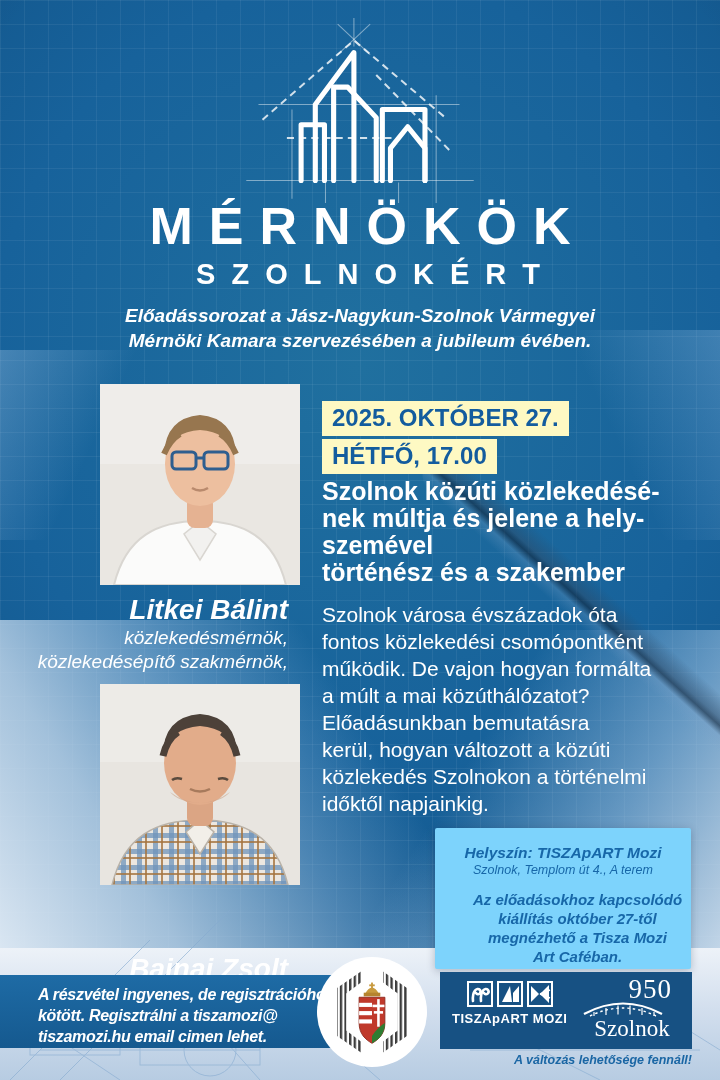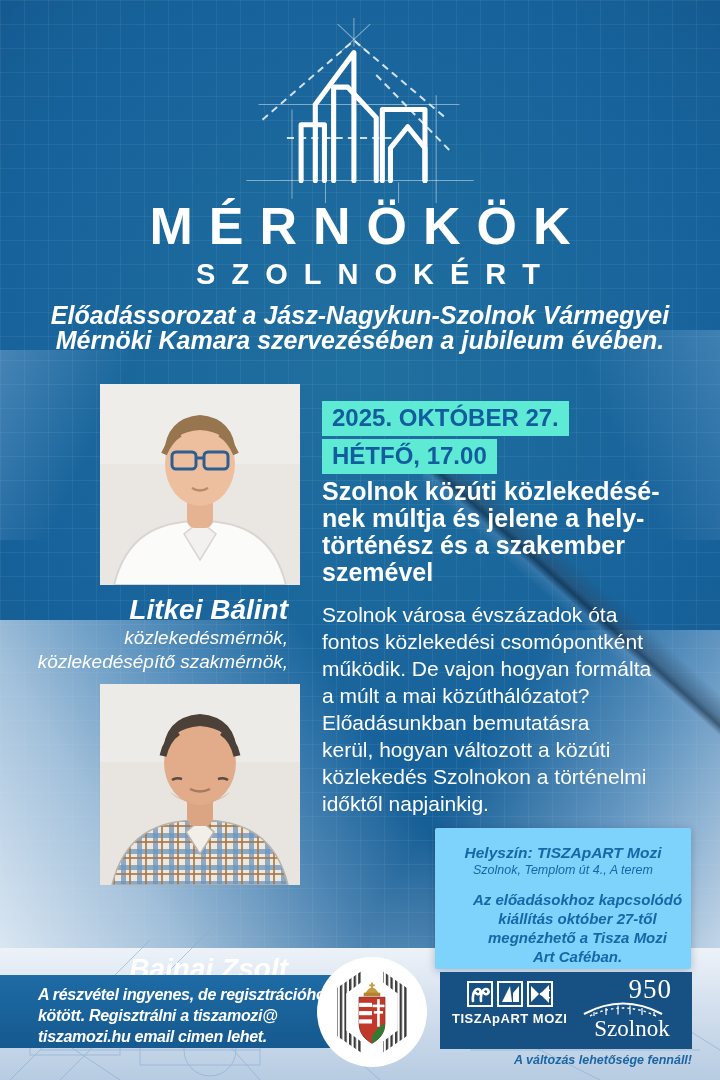--- a/index.html
+++ b/index.html
@@ -28,34 +28,34 @@
       background:linear-gradient(180deg, rgba(60,95,130,0) 0%, rgba(44,74,104,.5) 42%, rgba(18,38,60,.6) 55%, rgba(120,160,200,.28) 72%, rgba(120,160,200,0) 100%);
       border-radius:22px;}
   .blueline{stroke:#86abd0;stroke-width:1;fill:none;opacity:.6;}
 
   
   .title1{left:0;right:0;top:196px;text-align:center;color:#fff;font-weight:bold;
           font-size:52px;letter-spacing:16px;text-indent:16px;white-space:nowrap;}
   .title2{left:0;right:0;top:258px;text-align:center;color:#fff;font-weight:bold;
           font-size:29px;letter-spacing:16px;text-indent:16px;white-space:nowrap;padding-left:16px;}
   .subtitle{left:0;right:0;top:303px;text-align:center;color:#fff;
-            font-size:25px;font-weight:bold;font-style:italic;line-height:25px;}
+            font-size:19px;font-weight:bold;font-style:italic;line-height:25px;}
 
   
   .photo{background:#e9e6e1;overflow:hidden;}
   .photo1{left:100px;top:384px;width:200px;height:201px;}
   .photo2{left:100px;top:684px;width:200px;height:201px;}
   .speaker{color:#fff;text-align:right;}
   .speaker1{left:8px;top:594px;width:280px;}
   .speaker2{left:8px;top:928px;width:280px;margin-top:25px;}
   .speaker-name{font-size:28px;font-weight:bold;font-style:italic;line-height:32px;}
   .speaker-role{font-size:19px;font-style:italic;line-height:24px;}
 
   
-  .chip{background:#5eead4;color:#135c9e;font-weight:bold;font-size:24px;line-height:28px;
+  .chip{background:#fef9c3;color:#135c9e;font-weight:bold;font-size:24px;line-height:28px;
         padding:3px 10px 4px 10px;white-space:nowrap;}
   .chip1{left:322px;top:401px;}
   .chip2{left:322px;top:439px;}
   .session-title{left:322px;top:478px;width:392px;color:#fff;font-weight:bold;
                  font-size:25px;line-height:27px;}
   .session-desc{left:322px;top:601px;width:394px;color:#fff;font-weight:normal;
                 font-size:21px;line-height:27px;}
   .nowrap{white-space:nowrap;}
 
   
@@ -167,22 +167,22 @@
     <div class="speaker-role">közlekedésmérnök,</div>
     <div class="speaker-role">közlekedésépítő szakmérnök,</div>
   </div>
 
   <div class="abs chip chip1">2025. OKTÓBER 27.</div>
   <div class="abs chip chip2">HÉTFŐ, 17.00</div>
 
   <div class="abs session-title">
     <div class="nowrap">Szolnok közúti közlekedésé-</div>
     <div class="nowrap">nek múltja és jelene a hely-</div>
+    <div class="nowrap">szemével</div>
     <div class="nowrap">történész és a szakember</div>
-    <div class="nowrap">szemével</div>
   </div>
 
   <div class="abs session-desc">
     <div class="nowrap">Szolnok városa évszázadok óta</div>
     <div class="nowrap">fontos közlekedési csomópontként</div>
     <div class="nowrap">működik. De vajon hogyan formálta</div>
     <div class="nowrap">a múlt a mai közúthálózatot?</div>
     <div class="nowrap">Előadásunkban bemutatásra</div>
     <div class="nowrap">kerül, hogyan változott a közúti</div>
     <div class="nowrap">közlekedés Szolnokon a történelmi</div>

